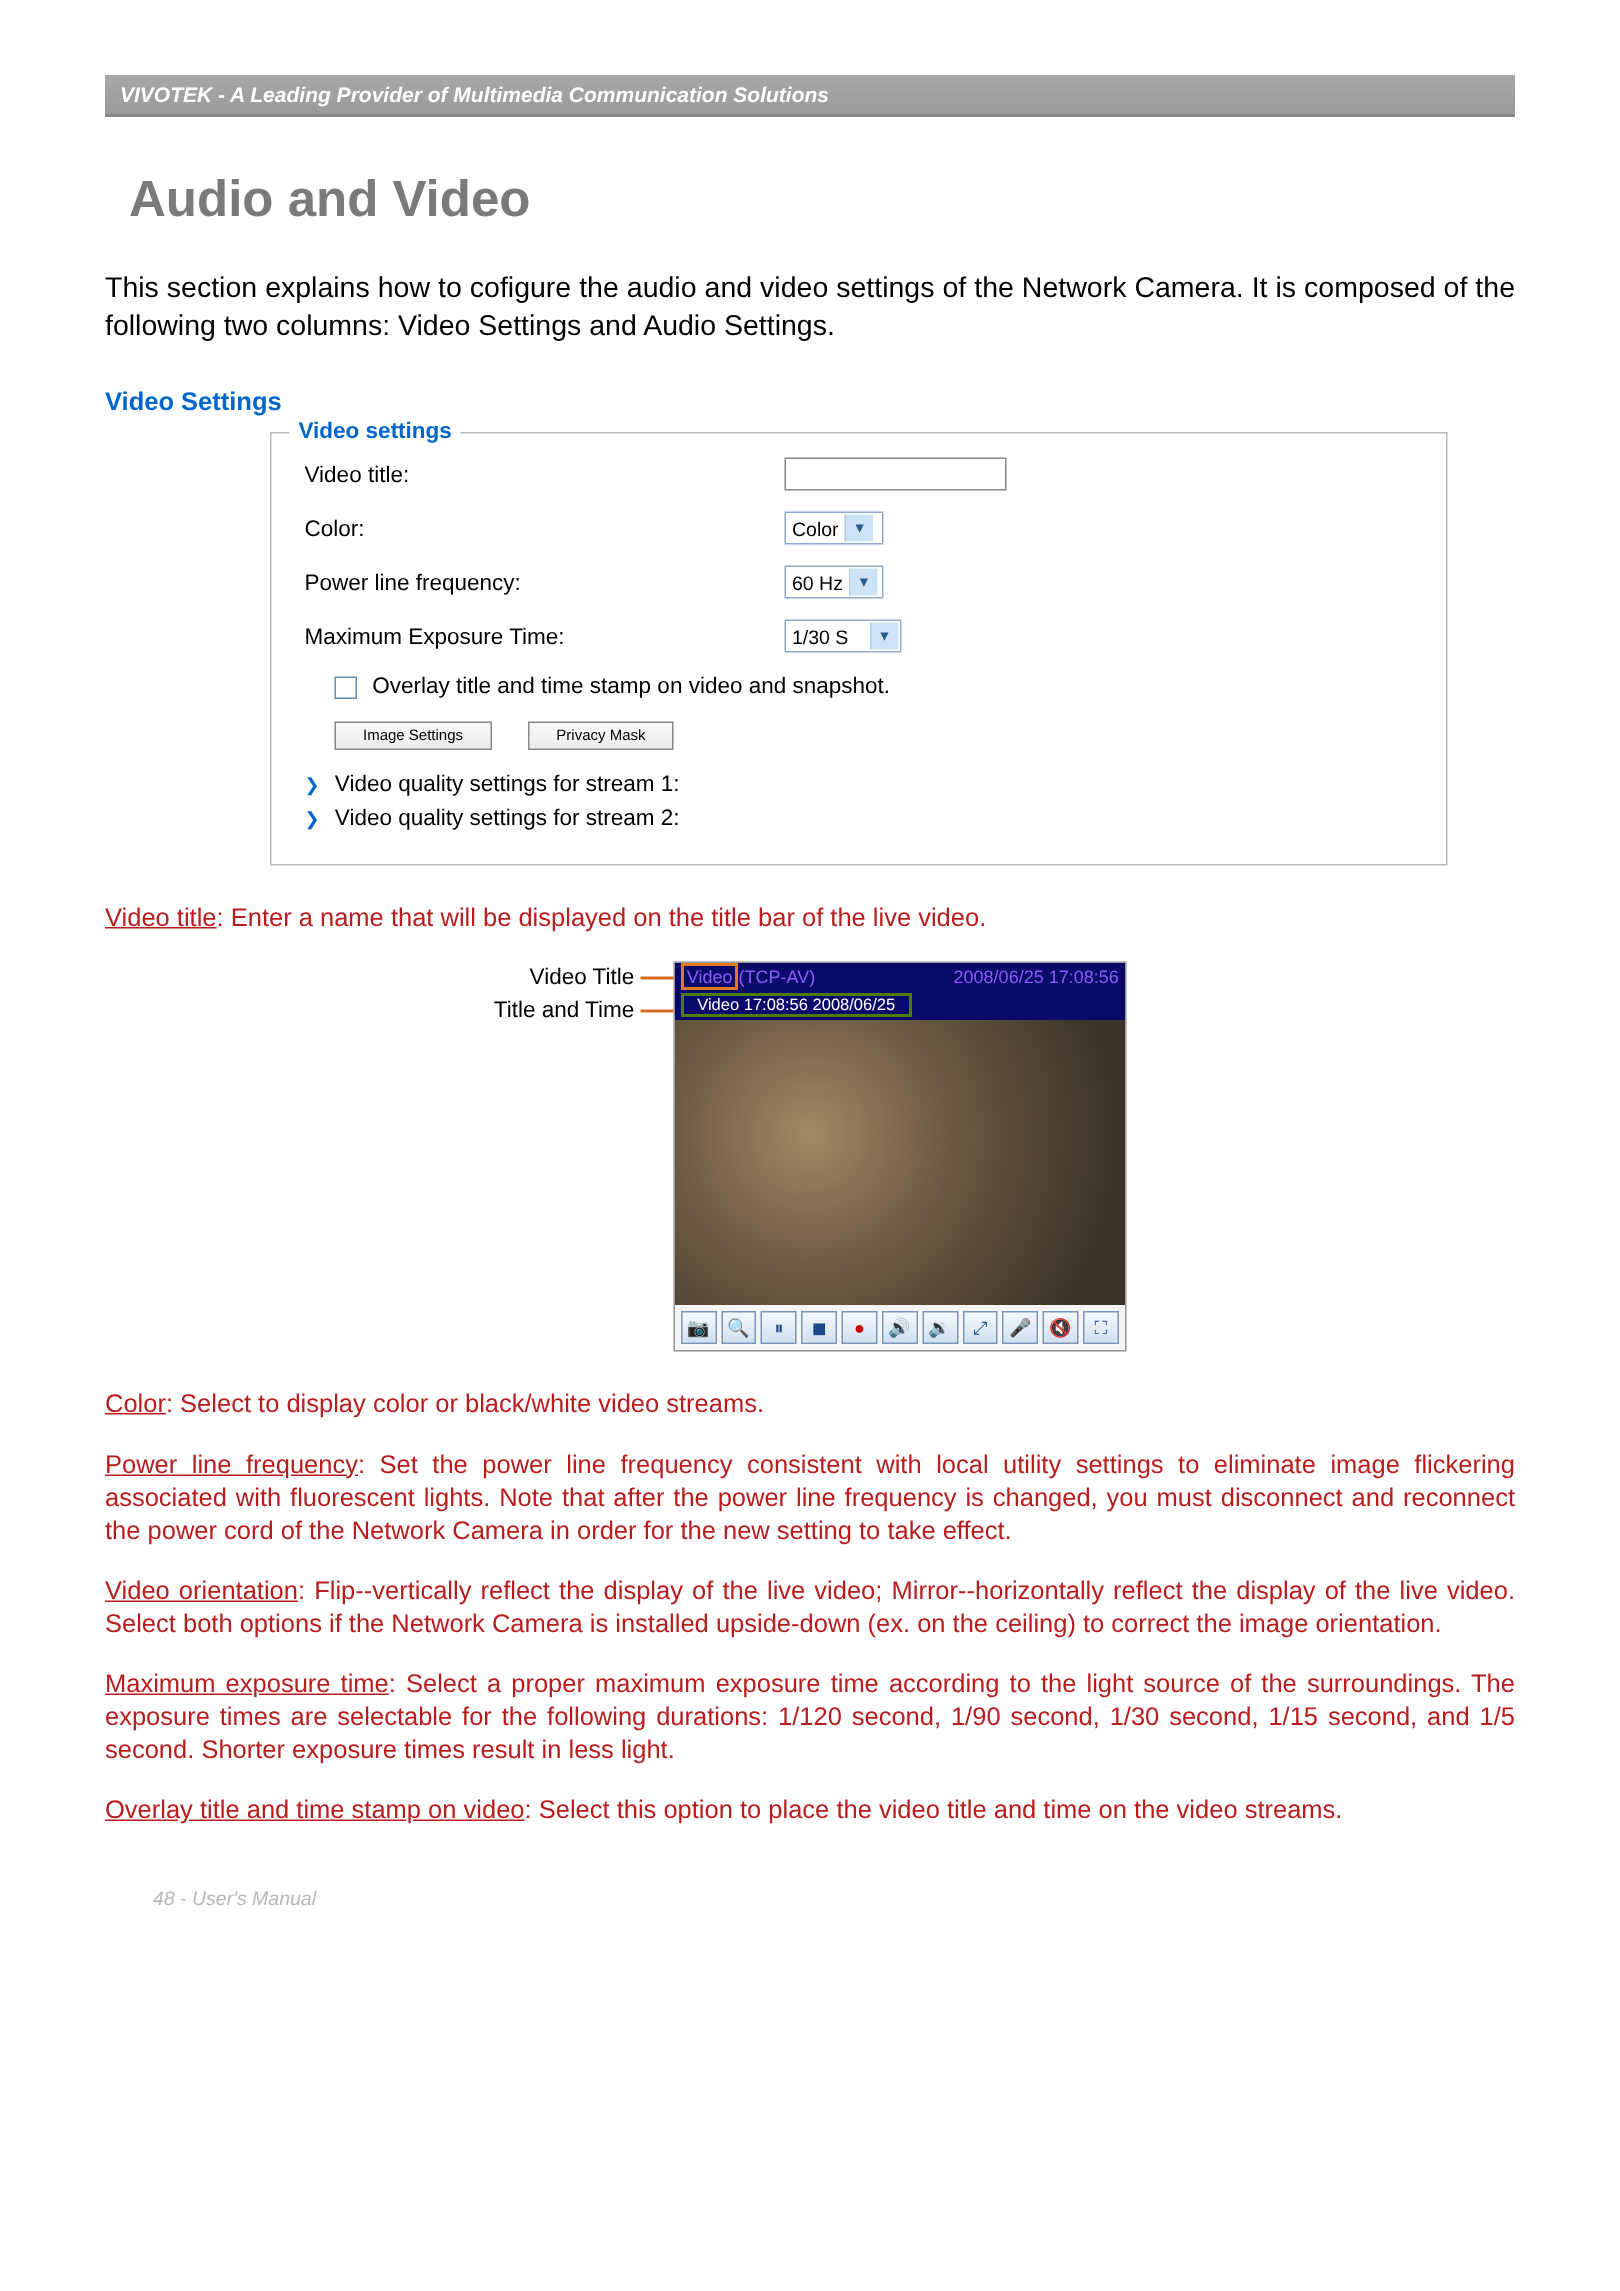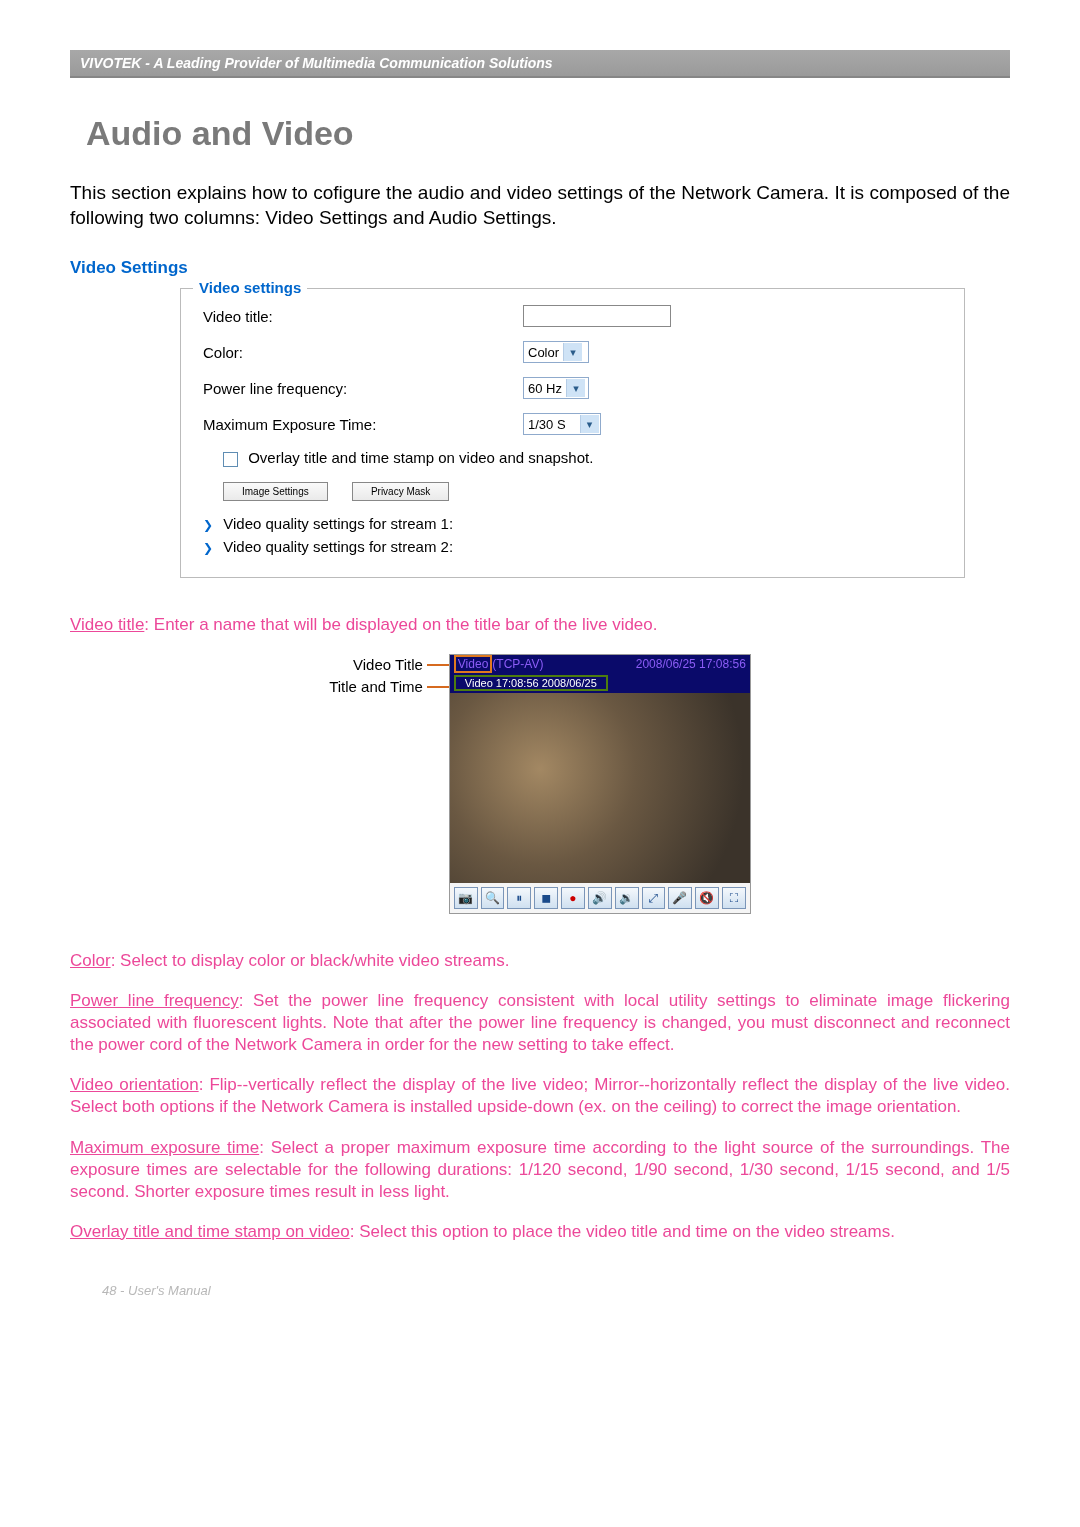--- a/index.html
+++ b/index.html
@@ -131,22 +131,22 @@
     margin: 6px 0;
     font-size: 15px;
   }
   .expand-row .chev {
     color: #0066cc;
     font-size: 12px;
     margin-right: 6px;
   }
   .desc-block {
     font-size: 17px;
-    color: #ec4899;
-    margin-top: 36px;
+    color: #b91c1c;
+    margin-top: 24px;
     text-align: justify;
     line-height: 1.3;
   }
   .desc-block p { margin: 0 0 18px 0; }
   .term { text-decoration: underline; }
   .video-figure {
     display: flex;
     justify-content: center;
     margin: 6px 0 10px 0;
   }

